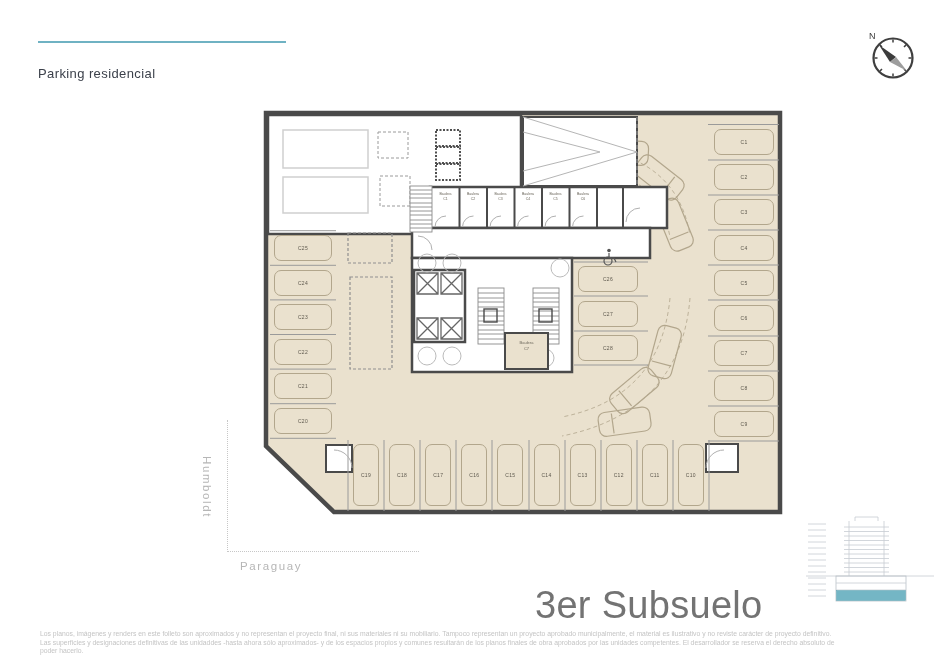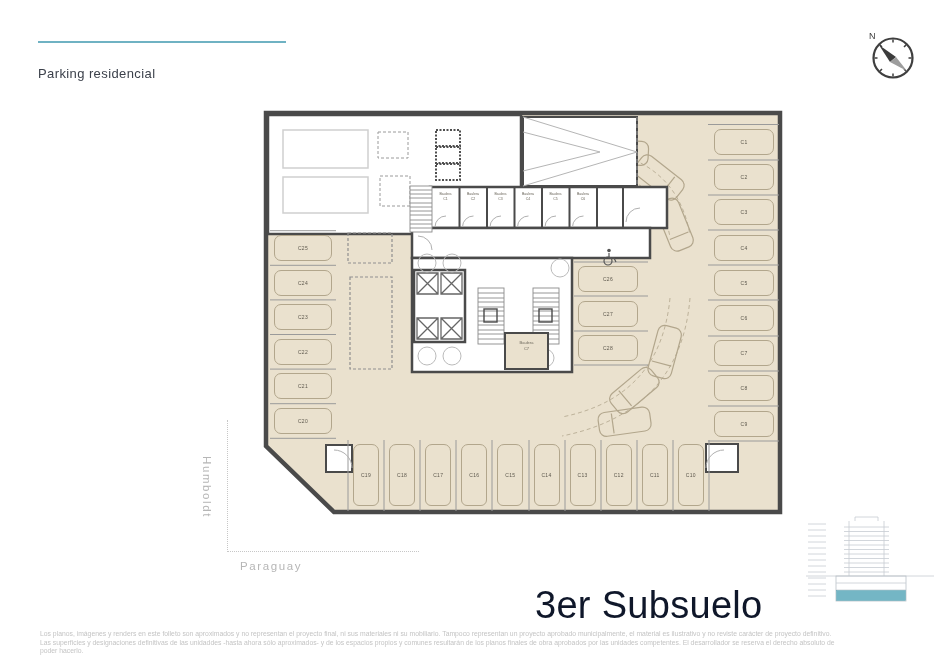--- a/index.html
+++ b/index.html
@@ -23,21 +23,21 @@
   .baul span{font-size:3.5px;color:#6a655a;line-height:4px;}
   .baul7{position:absolute;left:506px;top:341px;width:41px;display:flex;flex-direction:column;
          align-items:center;gap:1px;}
   .baul7 span{font-size:4px;color:#6a655a;line-height:4.5px;}
   
   .street-v{position:absolute;left:207px;top:487px;transform:translate(-50%,-50%) rotate(90deg);
             font-size:11.5px;letter-spacing:1.6px;color:#b6b6b6;}
   .street-h{position:absolute;left:240px;top:560px;font-size:11.5px;letter-spacing:1.6px;color:#b6b6b6;}
   .dot-v{position:absolute;left:227px;top:420px;height:132px;border-left:1.5px dotted #c7c7c7;}
   .dot-h{position:absolute;left:227px;top:551px;width:192px;border-top:1.5px dotted #c7c7c7;}
-  .level-title{position:absolute;left:535px;top:584px;font-size:38px;color:#0f172a;letter-spacing:.3px;}
+  .level-title{position:absolute;left:535px;top:584px;font-size:38px;color:#737373;letter-spacing:.3px;}
   .disc{position:absolute;left:40px;font-size:6.8px;color:#c4c4c4;white-space:nowrap;}
   .d1{top:630px;} .d2{top:638.5px;} .d3{top:647px;}
 </style>
 </head>
 <body>
 
 <div class="page">
 
   <div class="accent-line"></div>
   <div class="page-title">Parking residencial</div>

